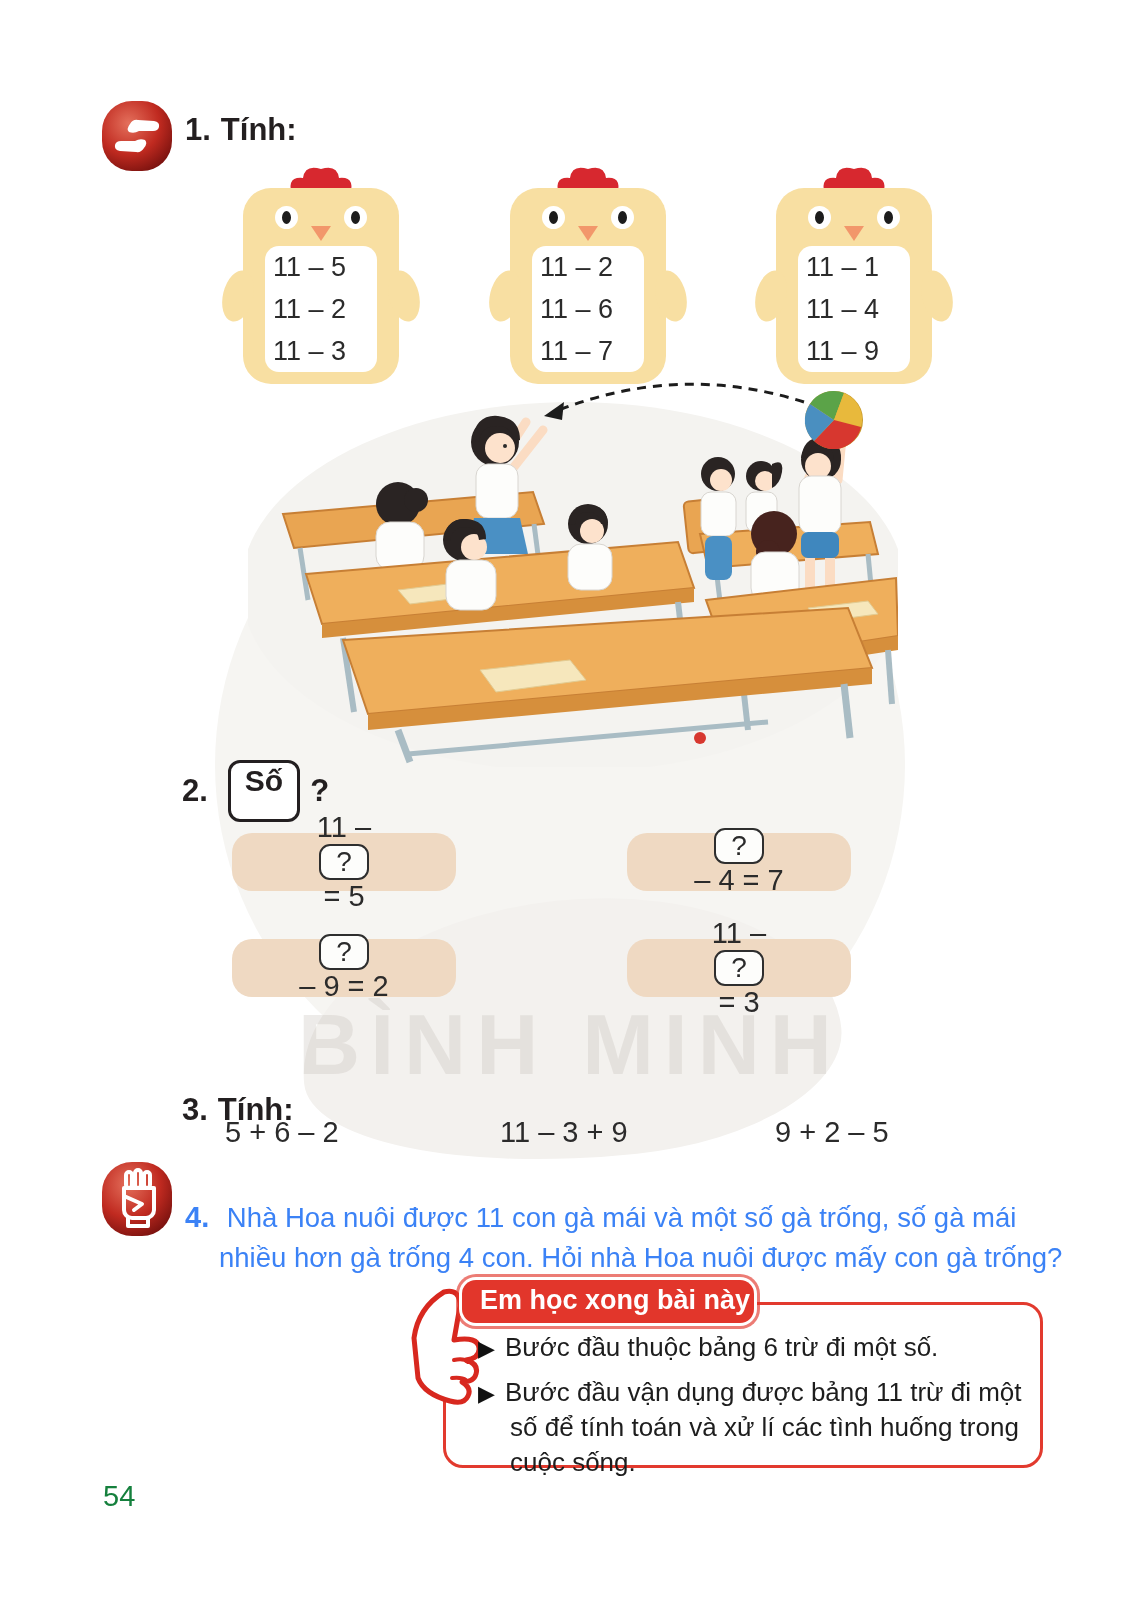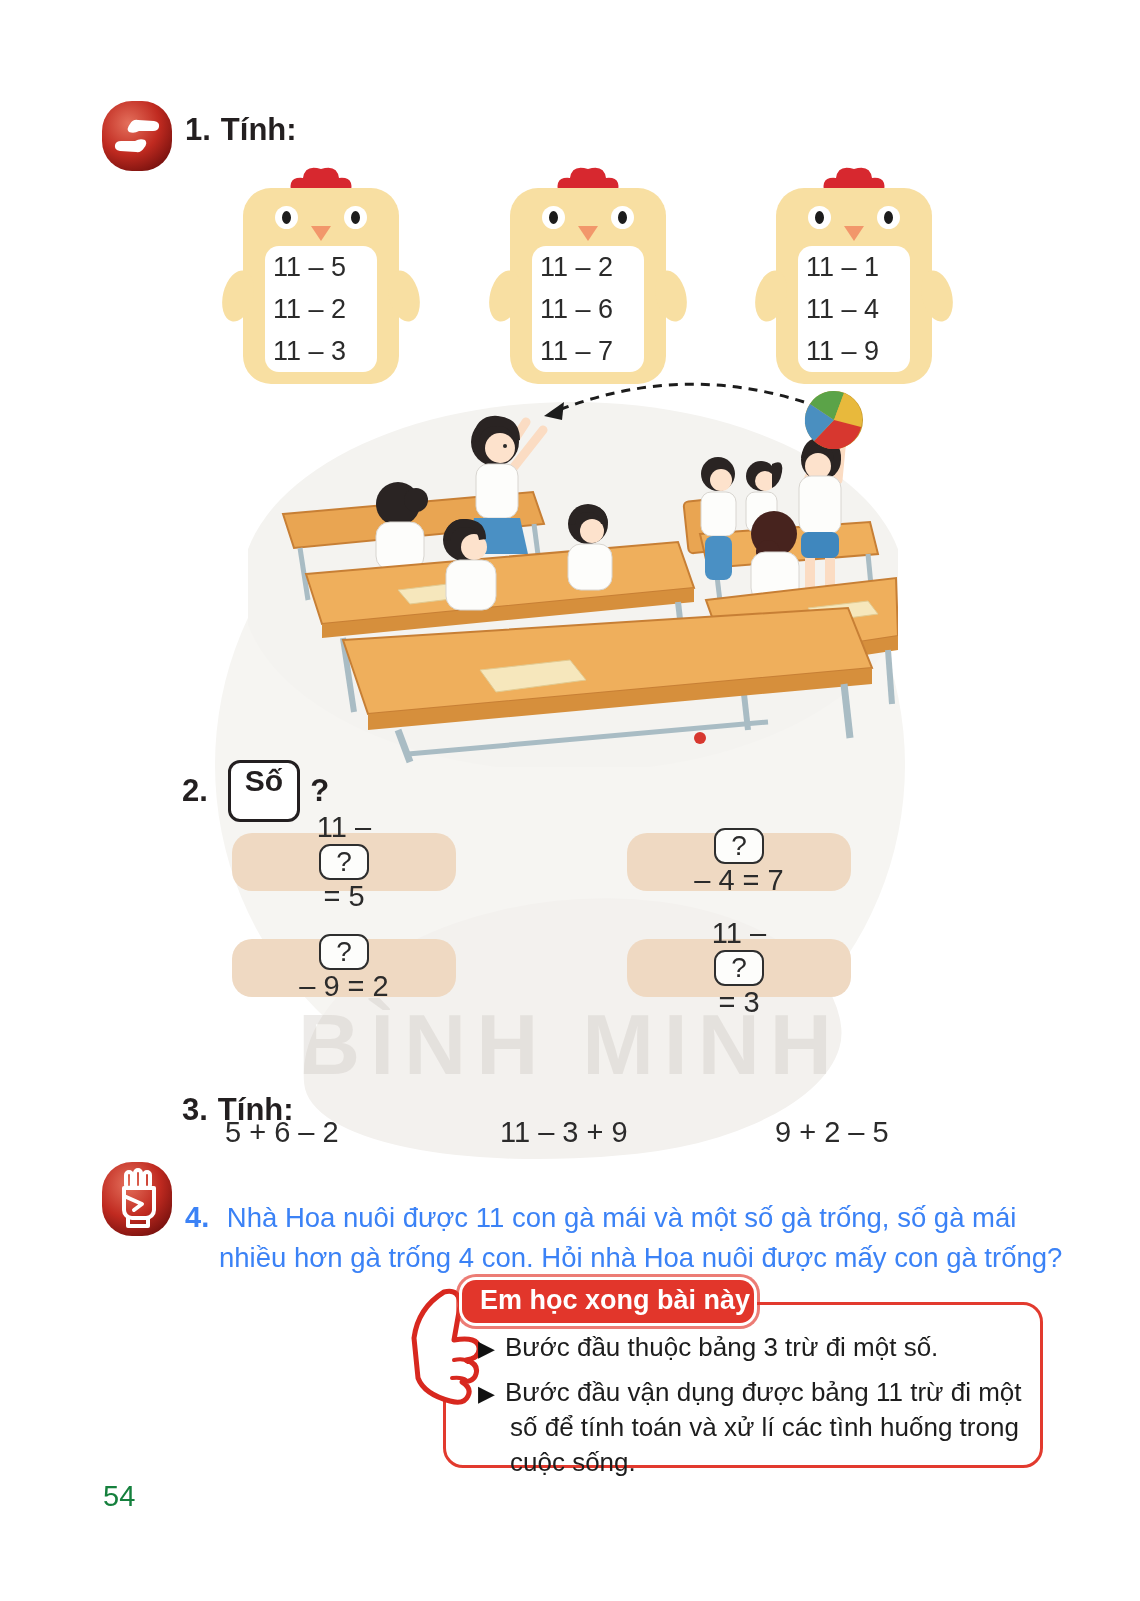--- a/index.html
+++ b/index.html
@@ -340,18 +340,18 @@
   </svg>
   <p class="s4-text"><span class="sec-num">4.</span> <span>Nhà Hoa nuôi được 11 con gà mái và một số gà trống, số gà mái nhiều hơn gà trống 4 con. Hỏi nhà Hoa nuôi được mấy con gà trống?</span></p>
 
   <div class="sum-box"></div>
   <svg class="thumb-icon" viewBox="0 0 78 130">
     <path d="M40 6 Q56 2 56 20 L50 54 Q74 50 75 62 Q76 72 62 74 Q75 78 72 88 Q70 96 58 96 Q68 102 64 110 Q60 119 46 115 Q20 108 14 92 L10 52 Q14 22 40 6 Z" fill="#ffffff" stroke="#D8281F" stroke-width="5" stroke-linejoin="round"></path>
     <path d="M50 74 q10 -2 14 2 M48 92 q10 -1 14 2" fill="none" stroke="#D8281F" stroke-width="4" stroke-linecap="round"></path>
   </svg>
   <div class="sum-badge">Em học xong bài này</div>
   <div class="bullets">
-    <div class="bullet"><span class="arrow">▶</span><span>Bước đầu thuộc bảng 3 trừ đi một số.</span></div>
+    <div class="bullet"><span class="arrow">▶</span><span>Bước đầu thuộc bảng 6 trừ đi một số.</span></div>
     <div class="bullet"><span class="arrow">▶</span><span>Bước đầu vận dụng được bảng 11 trừ đi một số để tính toán và xử lí các tình huống trong cuộc sống.</span></div>
   </div>
 
   <div class="page-num">54</div>
 </div>
 
 </body></html>

